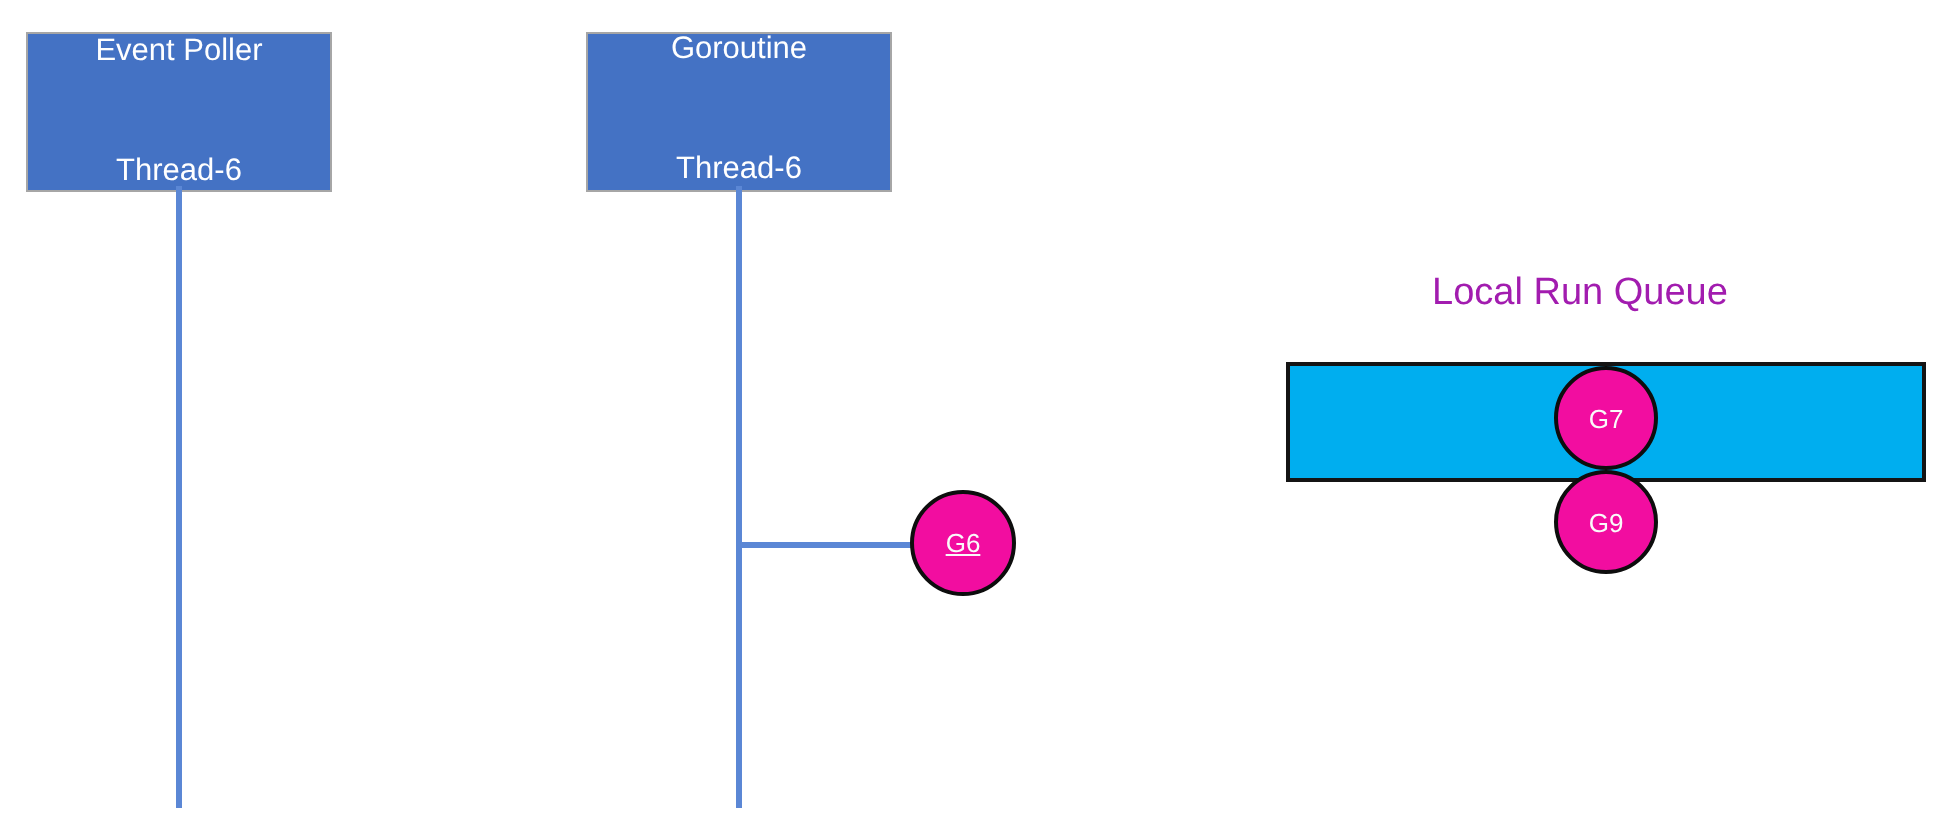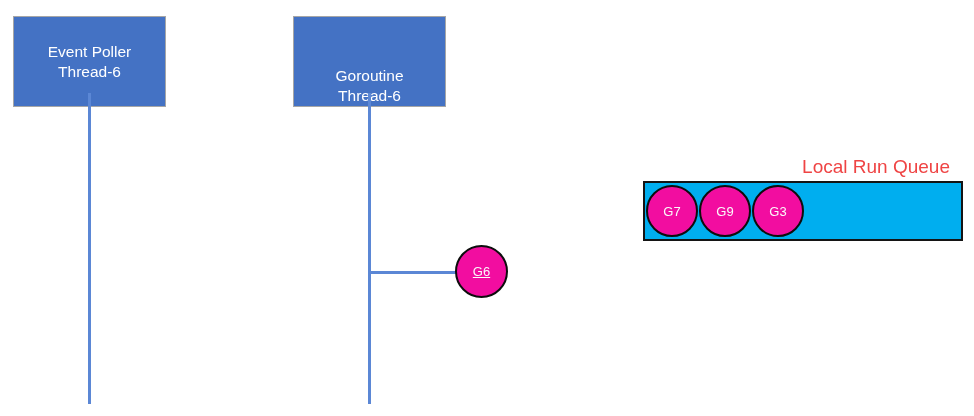--- a/index.html
+++ b/index.html
@@ -10,28 +10,29 @@
     font-family: "Liberation Sans", sans-serif;
     position: relative;
     overflow: hidden;
   }
 
   .canvas { position: absolute; inset: 0; }
 
   
   .thread-box {
     position: absolute;
-    width: 153px; height: 91px;
+    width: 153px; height: 80px;
     background: #4472C4;
     border: 1px solid #A6A6A6;
     color: #ffffff;
     display: flex; flex-direction: column;
     align-items: center; justify-content: center;
     font-size: 15.5px; line-height: 20px;
     text-align: center;
+    gap: 40px;
   }
   .thread-box--poller   { left: 13px;  top: 16px; }
   .thread-box--goroutine{ left: 293px; top: 16px; justify-content: flex-end; }
 
   
   .lifeline {
     position: absolute;
     width: 3px; height: 311px;
     top: 93px;
     background: #5B87D5;
@@ -60,35 +61,36 @@
   }
   .goroutine--running {
     position: absolute;
     left: 455px; top: 245px;
     width: 53px; height: 53px; text-decoration: underline;
   }
 
   
   .queue-title {
     position: absolute;
-    left: 630px; top: 156px;
+    left: 630px; top: 136px;
     width: 320px;
-    text-align: right;
+    text-align: center;
     font-size: 19px;
-    color: #ef4444;
+    color: #a21caf;
     white-space: nowrap;
   }
   .queue-rect {
     position: absolute;
     left: 643px; top: 181px;
     width: 320px; height: 60px;
     background: #00AEEF;
     border: 2px solid #141414;
     display: flex; align-items: center;
     padding-left: 1px;
+    flex-direction: column;
   }
   .queue-rect .goroutine { margin-right: 1px; }
 </style>
 </head>
 <body>
 
 <div class="canvas">
 
   <div class="thread-box thread-box--poller">
     <span>Event Poller</span>
@@ -111,18 +113,15 @@
 
   <div class="queue-title">Local Run Queue</div>
 
   <div class="queue-rect">
     <div class="goroutine">
       <span>G7</span>
     </div>
     <div class="goroutine">
       <span>G9</span>
     </div>
-    <div class="goroutine">
-      <span>G3</span>
-    </div>
   </div>
 
 </div>
 
 </body></html>

